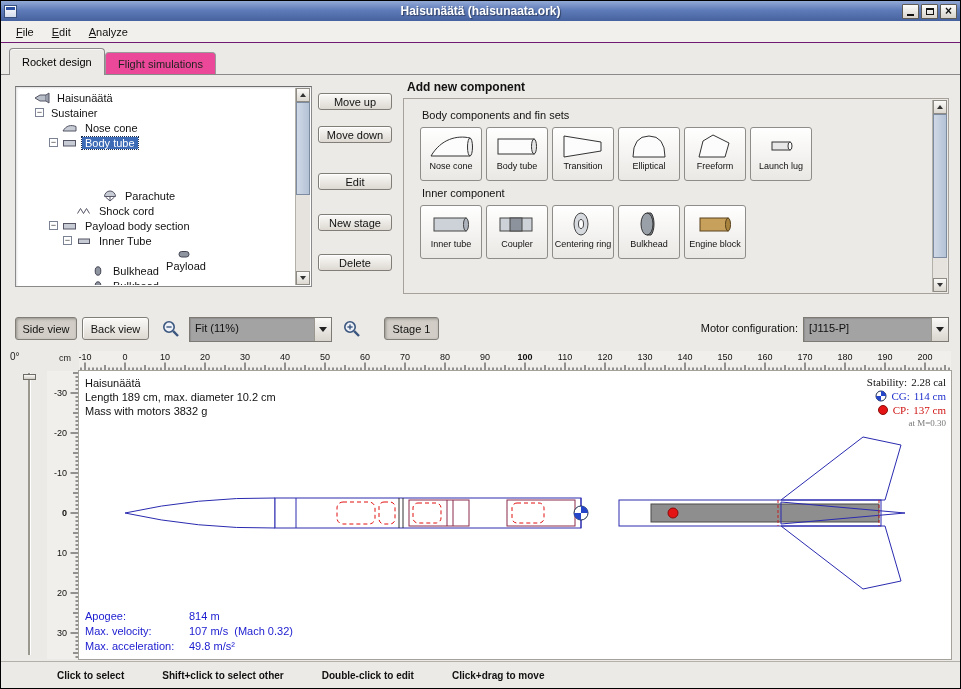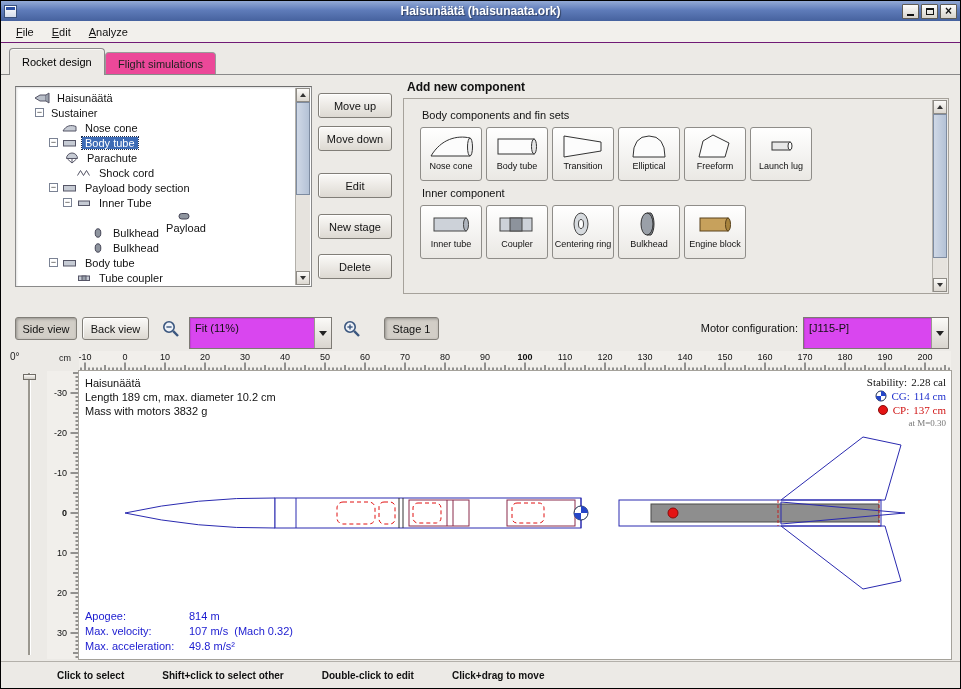--- a/index.html
+++ b/index.html
@@ -46,37 +46,37 @@
   .vscroll{position:absolute;top:1px;right:1px;bottom:1px;width:15px;background:#e6e3de;border-left:1px solid #b3b0aa;display:flex;flex-direction:column;}
   .sb-btn{height:14px;background:linear-gradient(#fbfaf8,#dcd8d1);border:1px solid #8f8c86;display:flex;align-items:center;justify-content:center;flex:0 0 auto;}
   .arr-up{width:0;height:0;border-left:3px solid transparent;border-right:3px solid transparent;border-bottom:4px solid #333;}
   .arr-down{width:0;height:0;border-left:3px solid transparent;border-right:3px solid transparent;border-top:4px solid #333;}
   .sb-track{flex:1;position:relative;}
   .sb-thumb{position:absolute;left:0;right:0;background:linear-gradient(90deg,#cfd8e6,#b4c2d6);border:1px solid #7d8ba0;}
 
   
   .btn3d{background:linear-gradient(#fbfaf8,#ddd9d2);border:1px solid #817e78;border-radius:3px;font-size:11px;color:#111;box-shadow:inset 1px 1px 0 rgba(255,255,255,.85);cursor:default;}
   .btn3d.pressed{background:#d2cec7;box-shadow:inset 1px 1px 3px rgba(0,0,0,.3);}
-  .tree-btn{position:absolute;left:317px;width:74px;height:25px;}
+  .tree-btn{position:absolute;left:317px;width:74px;height:17px;}
 
   
   .add-panel{position:absolute;left:400px;top:3px;width:548px;height:216px;}
   .add-title{font-size:12px;font-weight:bold;color:#111;padding:2px 0 2px 6px;}
   .add-scroll{position:absolute;left:2px;top:20px;right:0;bottom:0;border:1px solid #a6a29b;background:#eceae6;}
   .pal-content{position:absolute;left:0;top:0;right:16px;bottom:0;padding:6px 0 0 16px;overflow:hidden;}
   .pal-label{font-size:11px;color:#111;margin:4px 0 6px 2px;}
   .pal-row{display:flex;gap:4px;margin-bottom:6px;}
   .pal-btn{width:62px;height:54px;padding:2px 1px 0;display:flex;flex-direction:column;align-items:center;background:linear-gradient(#ffffff,#eae8e4);border:1px solid #8f8d89;border-radius:3px;font-size:9px;line-height:10px;text-align:center;color:#111;cursor:default;}
   .pal-icon{height:31px;display:flex;align-items:center;}
 
   
   .bottom-pane{position:absolute;left:0;top:300px;right:0;height:387px;background:#eceae6;}
   .tb-abs{position:absolute;height:23px;}
   .iconbtn{position:absolute;width:26px;height:26px;background:transparent;border:none;padding:0;display:flex;align-items:center;justify-content:center;cursor:default;}
-  .combo{position:absolute;height:32px;display:flex;background:#d946ef;border:1px solid #7d7a74;box-shadow:inset 1px 1px 1px rgba(0,0,0,.12);}
+  .combo{position:absolute;height:25px;display:flex;background:#a3a3a3;border:1px solid #7d7a74;box-shadow:inset 1px 1px 1px rgba(0,0,0,.12);}
   .combo .val{flex:1;font-size:11px;padding:4px 5px 0;white-space:nowrap;overflow:hidden;color:#111;}
   .combo .arrow{width:17px;border-left:1px solid #9a978f;background:linear-gradient(#fbfaf8,#d9d5ce);display:flex;align-items:center;justify-content:center;}
   .arr-dn-sm{width:0;height:0;border-left:4px solid transparent;border-right:4px solid transparent;border-top:5px solid #222;}
   .plain-label{position:absolute;font-size:11px;color:#111;}
 
   
   .ruler-corner{position:absolute;left:58px;top:52px;font-size:9px;color:#222;}
   #top-ruler{position:absolute;left:78px;top:50px;background:#f1efeb;border-bottom:1px solid #8f8c86;}
   #left-ruler{position:absolute;left:46px;top:70px;background:#f1efeb;border-right:1px solid #8f8c86;}
   .rnum{font:9px "Liberation Sans",sans-serif;fill:#111;}
@@ -164,21 +164,21 @@
           </div>
           <div class="tree-row" style="padding-left: 32px;">
             <span class="expander">−</span>
             <span class="ticon">
               <svg width="16" height="12" viewBox="0 0 16 12">
                 <rect x="1.5" y="3.5" width="12" height="5.5" fill="#c6cbd4" stroke="#556"></rect>
               </svg>
             </span>
             <span class="tlabel sel">Body tube</span>
           </div>
-          <div class="tree-row" style="padding-left: 34px;">
+          <div class="tree-row" style="padding-left: 72px; margin-top: 38px;">
             <span class="t-spacer"></span>
             <span class="ticon">
               <svg width="16" height="12" viewBox="0 0 16 12">
                 <path d="M2.5 6.5 A5.5 5.5 0 0 1 13.5 6.5 Z" fill="#c6cbd4" stroke="#556"></path>
                 <path d="M3.5 7 L8 11 M8 7 L8 11 M12.5 7 L8 11" stroke="#556" fill="none"></path>
               </svg>
             </span>
             <span class="tlabel">Parachute</span>
           </div>
           <div class="tree-row" style="padding-left: 46px;">

